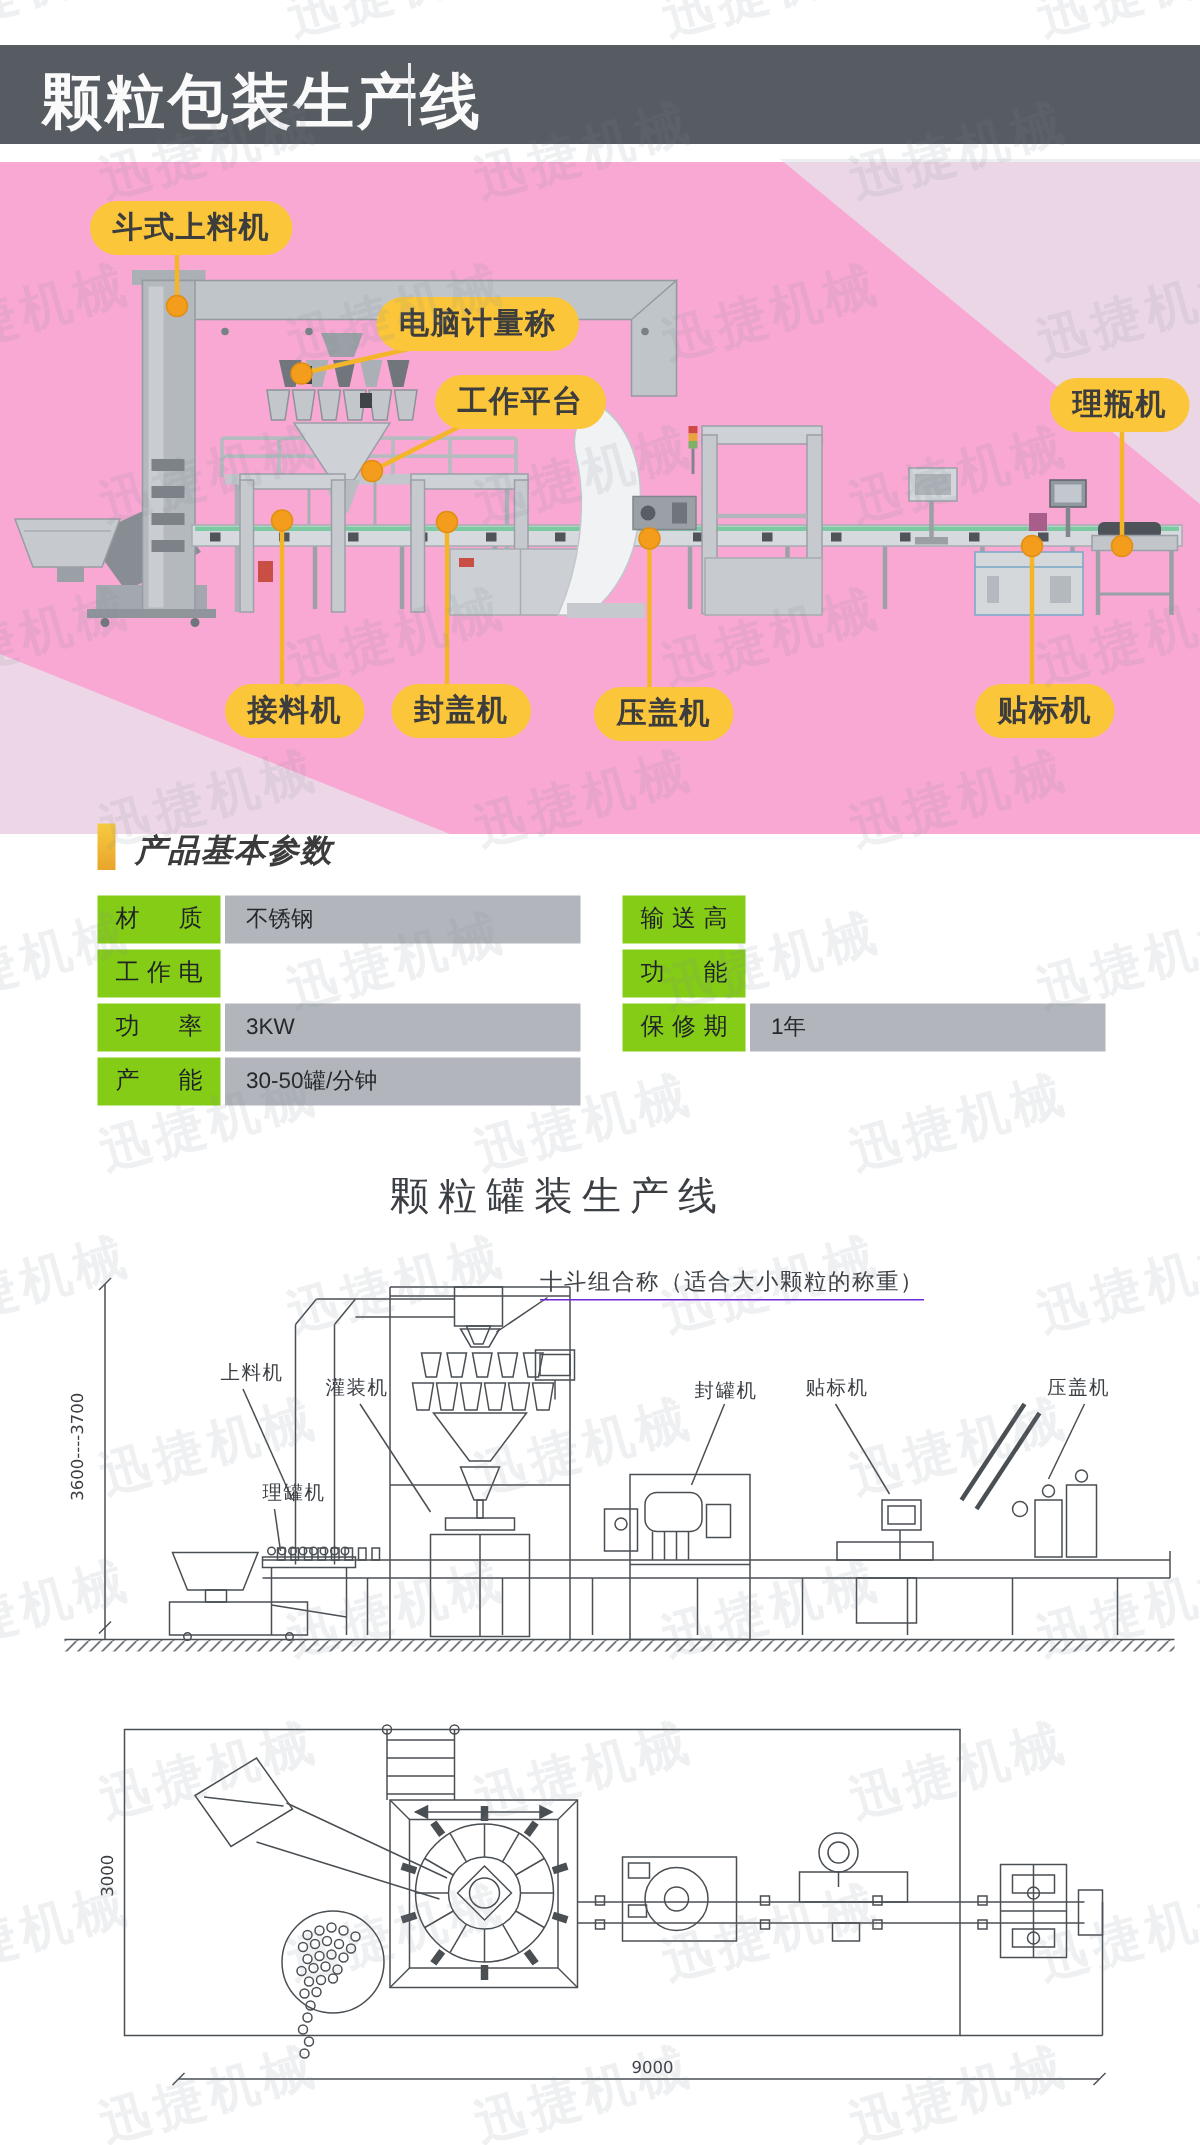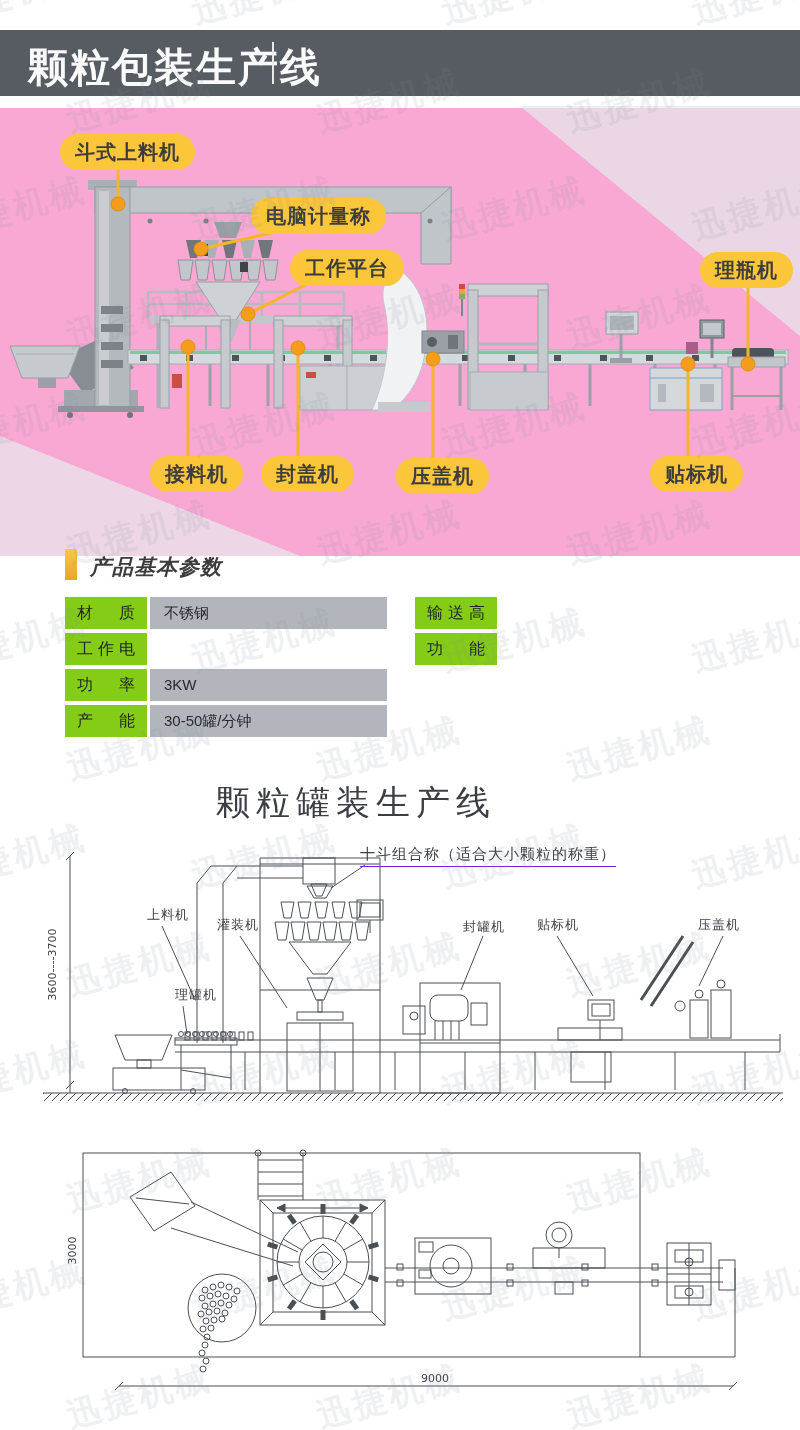--- a/index.html
+++ b/index.html
@@ -29,22 +29,22 @@
   .params-title{position:absolute;left:25px;top:4px;font-size:21px;font-weight:bold;color:#3b3b3b;
                 letter-spacing:1px;white-space:nowrap;font-style:italic;}
   .ptable{position:absolute;top:597px;width:322px;z-index:2;}
   .prow{display:flex;height:32px;margin-bottom:4px;}
   .plabel{width:82px;background:#84cc16;color:#1f2326;font-size:16px;line-height:32px;
           padding:0 12px;box-sizing:border-box;text-align:justify;text-align-last:justify;
           margin-right:3px;flex:none;}
   .pvalue{flex:1;background:#b2b6bc;color:#26282b;font-size:15px;line-height:32px;
           padding-left:14px;white-space:nowrap;overflow:hidden;}
   
-  .cad-title{position:absolute;left:356px;top:780px;transform:translateX(-50%);z-index:2;
-             font-family:Liberation Mono, monospace;font-size:34px;color:#3b3f44;
+  .cad-title{position:absolute;left:372px;top:780px;transform:translateX(-50%);z-index:2;
+             font-family:Liberation Mono, monospace;font-size:26px;color:#3b3f44;
              letter-spacing:6px;white-space:nowrap;}
   .side-svg{position:absolute;left:35px;top:838px;z-index:2;}
   .plan-svg{position:absolute;left:55px;top:1140px;z-index:2;}
   .cadlab{position:absolute;z-index:3;font-size:13px;color:#3c4045;letter-spacing:1px;white-space:nowrap;
           font-family:"DejaVu Sans",sans-serif;}
   .cadnote{border-bottom:1px solid #6d28d9;padding-bottom:2px;font-size:15px;}
   .dimv{position:absolute;z-index:3;font-size:11px;color:#3c4045;text-align:center;
         font-family:"DejaVu Sans",sans-serif;}
 </style>
 </head>
@@ -279,20 +279,24 @@
       <div class="pvalue">30-50罐/分钟</div>
     </div>
   </div>
 
   <div class="ptable" style="left:415px">
     <div class="prow">
       <div class="plabel">输送高度</div>
     </div>
     <div class="prow">
       <div class="plabel">功 能</div>
+    </div>
+    <div class="prow">
+      <div class="plabel">保 修 期</div>
+      <div class="pvalue">1年</div>
     </div>
   </div>
 
   <div class="cad-title">颗粒罐装生产线</div>
 
   <svg class="side-svg" width="760" height="268" viewBox="0 0 760 268">
     <defs>
       <pattern id="hatchP" width="8" height="8" patternUnits="userSpaceOnUse">
         <line x1="0" y1="8" x2="8" y2="0" stroke="#4a4f54" stroke-width="1"></line>
       </pattern>

